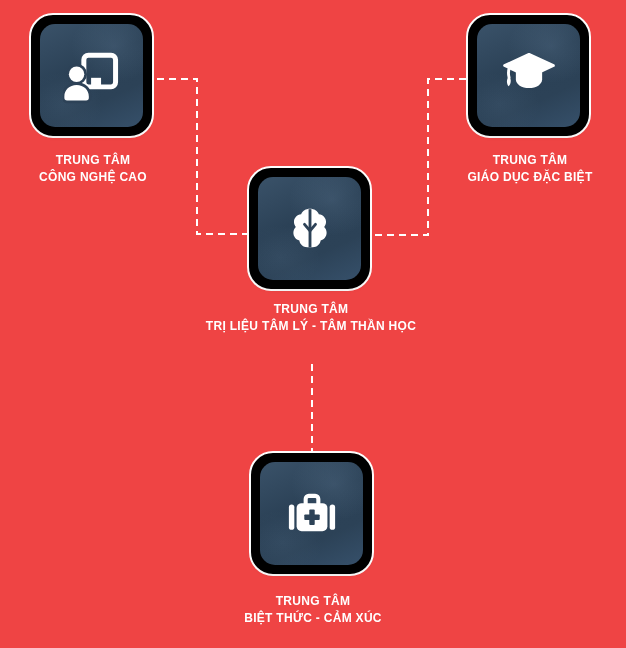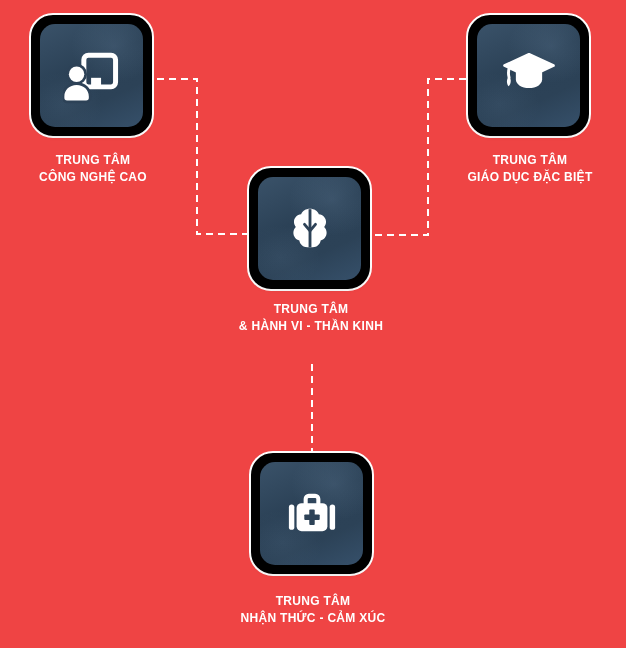--- a/index.html
+++ b/index.html
@@ -115,35 +115,35 @@
     <div class="tile">
       <svg viewBox="0 0 64 64" width="54" height="54">
         <path d="M32 8 c-5 0 -9 2.5 -10.5 6.5 c-5 0.5 -8.5 4.5 -8.5 9 c0 2.3 0.8 4.4 2.2 6 c-1.8 1.8 -2.9 4.2 -2.9 6.9 c0 4.4 3 8.1 7.1 9.2 c0.6 4.6 4.6 8 9.3 8 h6.6 c4.7 0 8.7 -3.4 9.3 -8 c4.1 -1.1 7.1 -4.8 7.1 -9.2 c0 -2.7 -1.1 -5.1 -2.9 -6.9 c1.4 -1.6 2.2 -3.7 2.2 -6 c0 -4.5 -3.5 -8.5 -8.5 -9 C41 10.5 37 8 32 8 z" fill="#fff"></path>
         <path d="M32 8.5 V53.5" fill="none" stroke="#2d4257" stroke-width="3.4"></path>
         <path d="M25.5 26.5 L32 34 L38.5 26.5" fill="none" stroke="#2d4257" stroke-width="3.4" stroke-linecap="round" stroke-linejoin="round"></path>
       </svg>
     </div>
   </div>
   <div class="node-label" style="left:191px; top:301px; width:240px;">
     <span class="line">TRUNG TÂM</span>
-    <span class="line">&amp; HÀNH VI - THẦN KINH</span>
+    <span class="line">TRỊ LIỆU TÂM LÝ - TÂM THẦN HỌC</span>
   </div>
 
   <div class="node-frame" style="left:249px; top:451px;">
     <div class="tile">
       <svg viewBox="0 0 64 64" width="58" height="58">
         <rect x="25" y="12" width="14" height="14" rx="3.5" fill="none" stroke="#fff" stroke-width="4.5"></rect>
         <rect x="15" y="20" width="34" height="31" rx="5.5" fill="#fff"></rect>
         <rect x="6.5" y="21.5" width="6" height="28" rx="3" fill="#fff"></rect>
         <rect x="51.5" y="21.5" width="6" height="28" rx="3" fill="#fff"></rect>
         <g fill="#2d4257">
           <rect x="29" y="27" width="6" height="17" rx="1"></rect>
           <rect x="23.5" y="32.5" width="17" height="6" rx="1"></rect>
         </g>
       </svg>
     </div>
   </div>
   <div class="node-label" style="left:203px; top:593px; width:220px;">
     <span class="line">TRUNG TÂM</span>
-    <span class="line">NHẬN THỨC - CẢM XÚC</span>
+    <span class="line">BIỆT THỨC - CẢM XÚC</span>
   </div>
 
 </div>
 
 </body></html>

